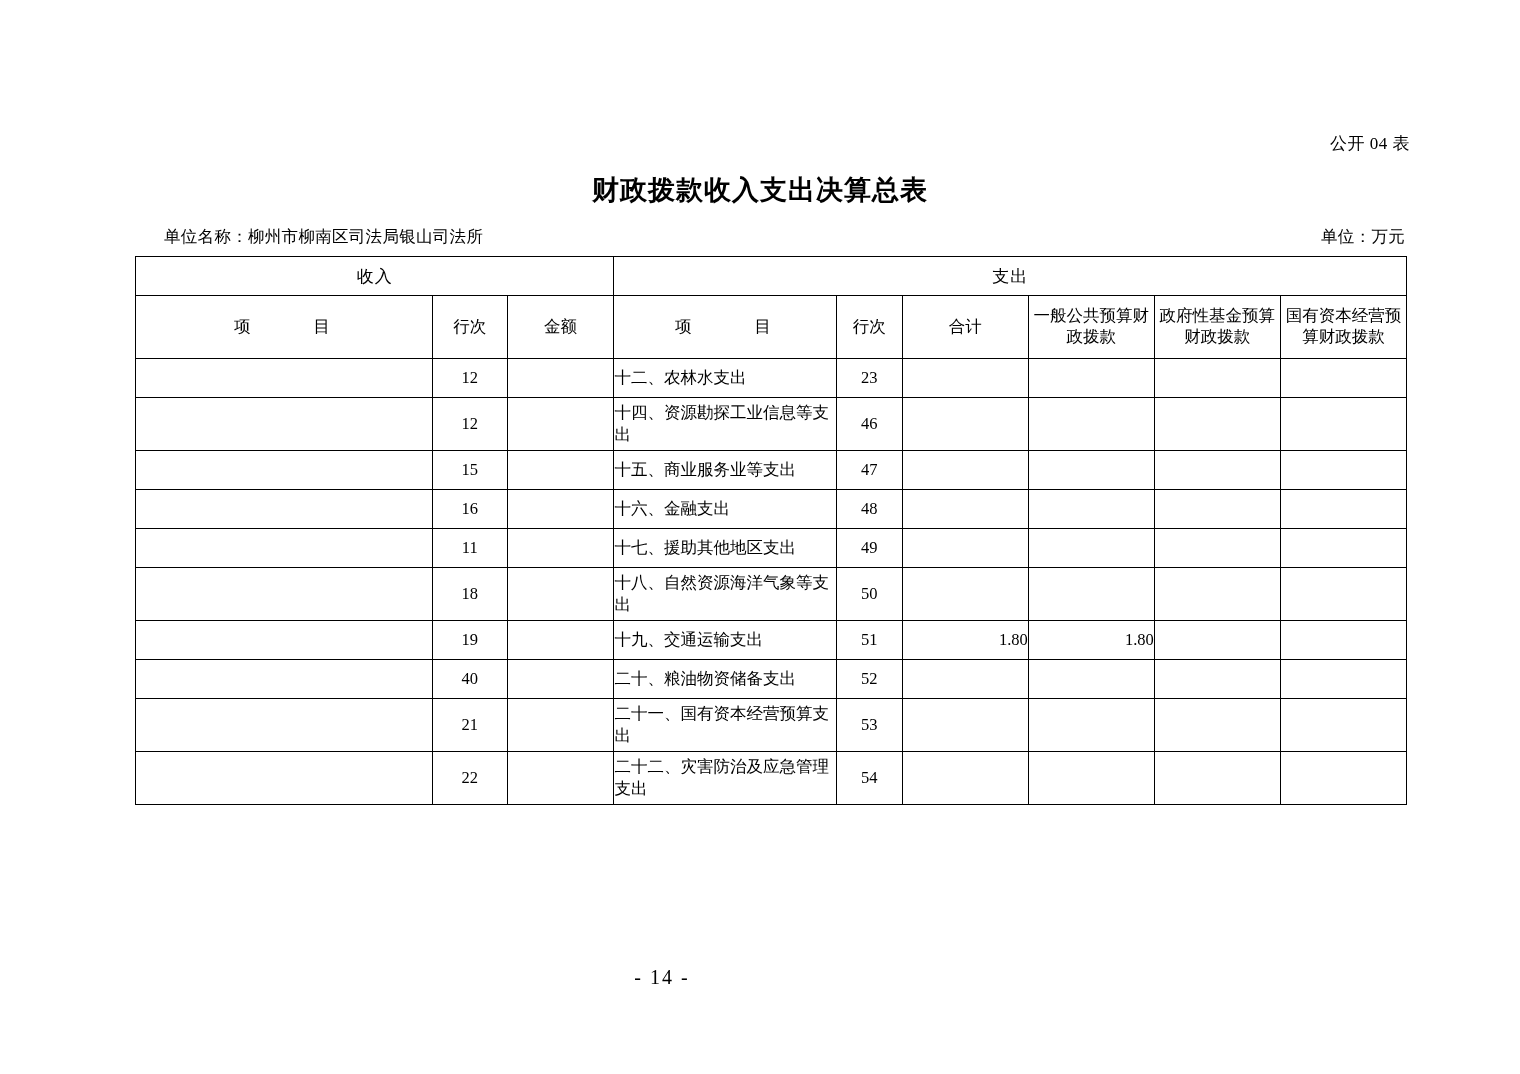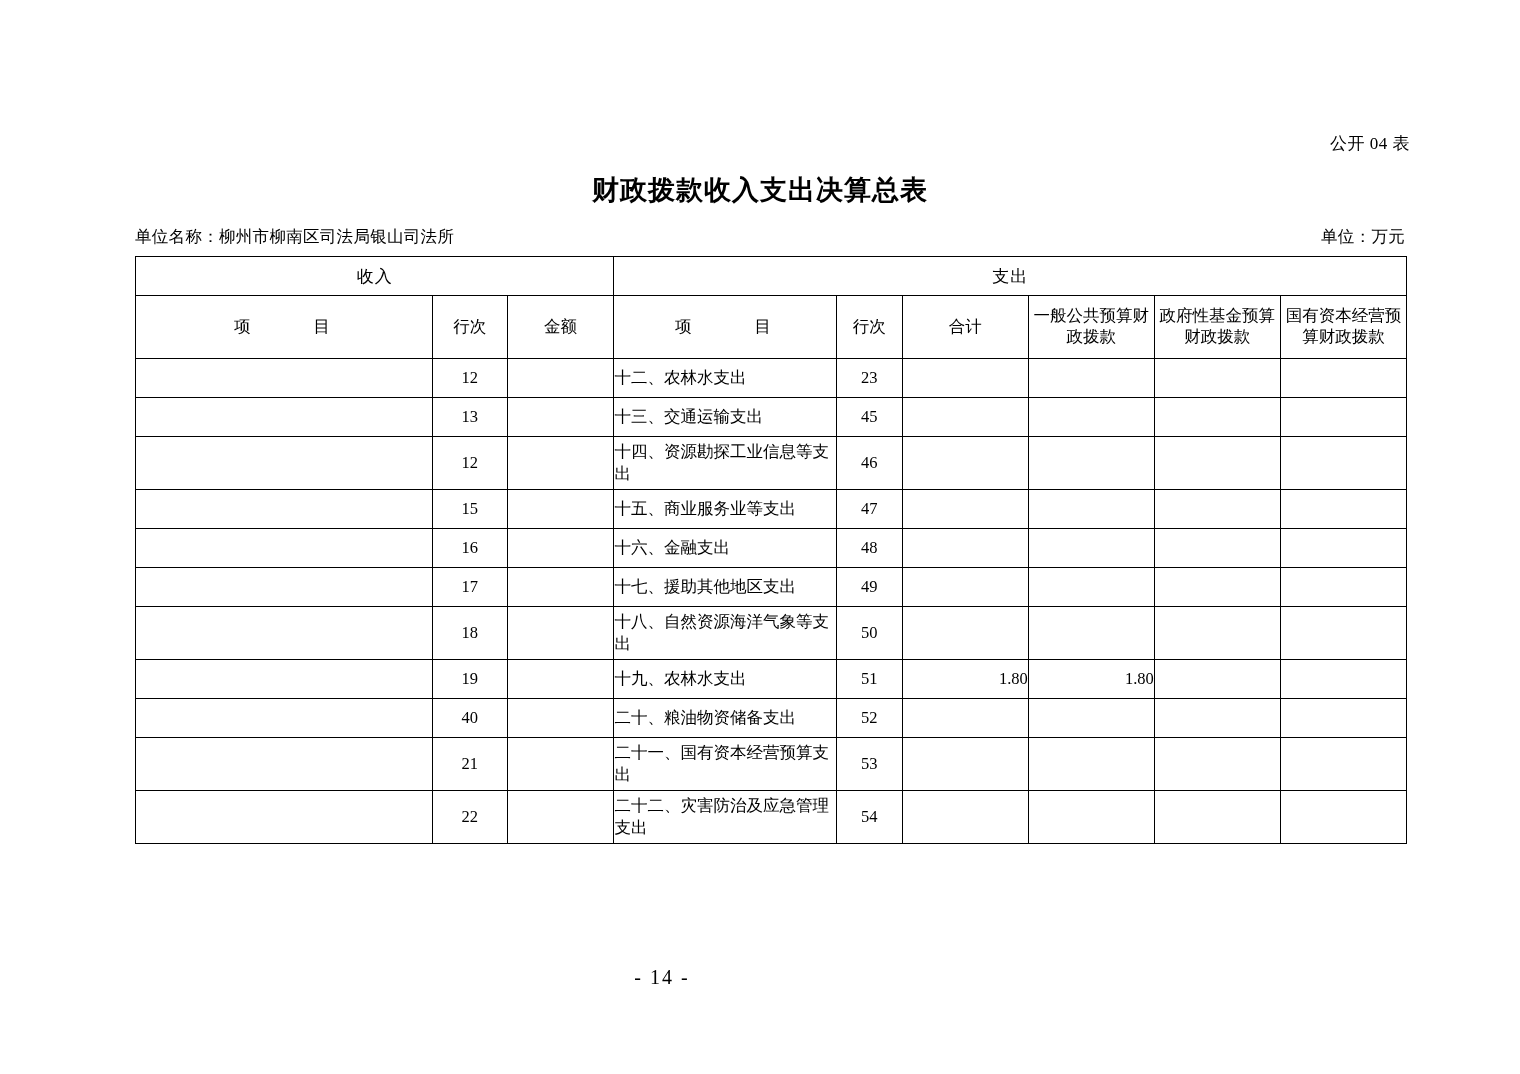--- a/index.html
+++ b/index.html
@@ -43,21 +43,21 @@
   .meta-row {
     position: absolute;
     top: 226px;
     left: 135px;
     width: 1270px;
     font-size: 16.5px;
     display: flex;
     justify-content: space-between;
     align-items: baseline;
   }
-  .meta-left { letter-spacing: 0.3px; }
+  .meta-left { letter-spacing: 0.3px; margin-left: 29px; }
   .meta-right { letter-spacing: 0.3px; }
 
   table.main {
     position: absolute;
     top: 256px;
     left: 135px;
     width: 1272px;
     border-collapse: collapse;
     table-layout: fixed;
     font-size: 16.5px;
@@ -172,31 +172,20 @@
           <td class="row-td num-cell">12</td>
           <td class="row-td amt-cell"></td>
           <td class="row-td item-cell">十二、农林水支出</td>
           <td class="row-td num-cell">23</td>
           <td class="row-td amt-cell"></td>
           <td class="row-td amt-cell"></td>
           <td class="row-td amt-cell"></td>
           <td class="row-td amt-cell"></td>
         </tr>
         <tr>
-          <td class="row-td item-cell"></td>
-          <td class="row-td num-cell">13</td>
-          <td class="row-td amt-cell"></td>
-          <td class="row-td item-cell">十三、交通运输支出</td>
-          <td class="row-td num-cell">45</td>
-          <td class="row-td amt-cell"></td>
-          <td class="row-td amt-cell"></td>
-          <td class="row-td amt-cell"></td>
-          <td class="row-td amt-cell"></td>
-        </tr>
-        <tr>
           <td class="row-td tall item-cell"></td>
           <td class="row-td tall num-cell">12</td>
           <td class="row-td tall amt-cell"></td>
           <td class="row-td tall item-cell">十四、资源勘探工业信息等支出</td>
           <td class="row-td tall num-cell">46</td>
           <td class="row-td tall amt-cell"></td>
           <td class="row-td tall amt-cell"></td>
           <td class="row-td tall amt-cell"></td>
           <td class="row-td tall amt-cell"></td>
         </tr>
@@ -217,21 +206,21 @@
           <td class="row-td amt-cell"></td>
           <td class="row-td item-cell">十六、金融支出</td>
           <td class="row-td num-cell">48</td>
           <td class="row-td amt-cell"></td>
           <td class="row-td amt-cell"></td>
           <td class="row-td amt-cell"></td>
           <td class="row-td amt-cell"></td>
         </tr>
         <tr>
           <td class="row-td item-cell"></td>
-          <td class="row-td num-cell">17</td>
+          <td class="row-td num-cell">11</td>
           <td class="row-td amt-cell"></td>
           <td class="row-td item-cell">十七、援助其他地区支出</td>
           <td class="row-td num-cell">49</td>
           <td class="row-td amt-cell"></td>
           <td class="row-td amt-cell"></td>
           <td class="row-td amt-cell"></td>
           <td class="row-td amt-cell"></td>
         </tr>
         <tr>
           <td class="row-td tall item-cell"></td>
@@ -241,21 +230,21 @@
           <td class="row-td tall num-cell">50</td>
           <td class="row-td tall amt-cell"></td>
           <td class="row-td tall amt-cell"></td>
           <td class="row-td tall amt-cell"></td>
           <td class="row-td tall amt-cell"></td>
         </tr>
         <tr>
           <td class="row-td item-cell"></td>
           <td class="row-td num-cell">19</td>
           <td class="row-td amt-cell"></td>
-          <td class="row-td item-cell">十九、农林水支出</td>
+          <td class="row-td item-cell">十九、交通运输支出</td>
           <td class="row-td num-cell">51</td>
           <td class="row-td amt-cell">1.80</td>
           <td class="row-td amt-cell">1.80</td>
           <td class="row-td amt-cell"></td>
           <td class="row-td amt-cell"></td>
         </tr>
         <tr>
           <td class="row-td item-cell"></td>
           <td class="row-td num-cell">40</td>
           <td class="row-td amt-cell"></td>

